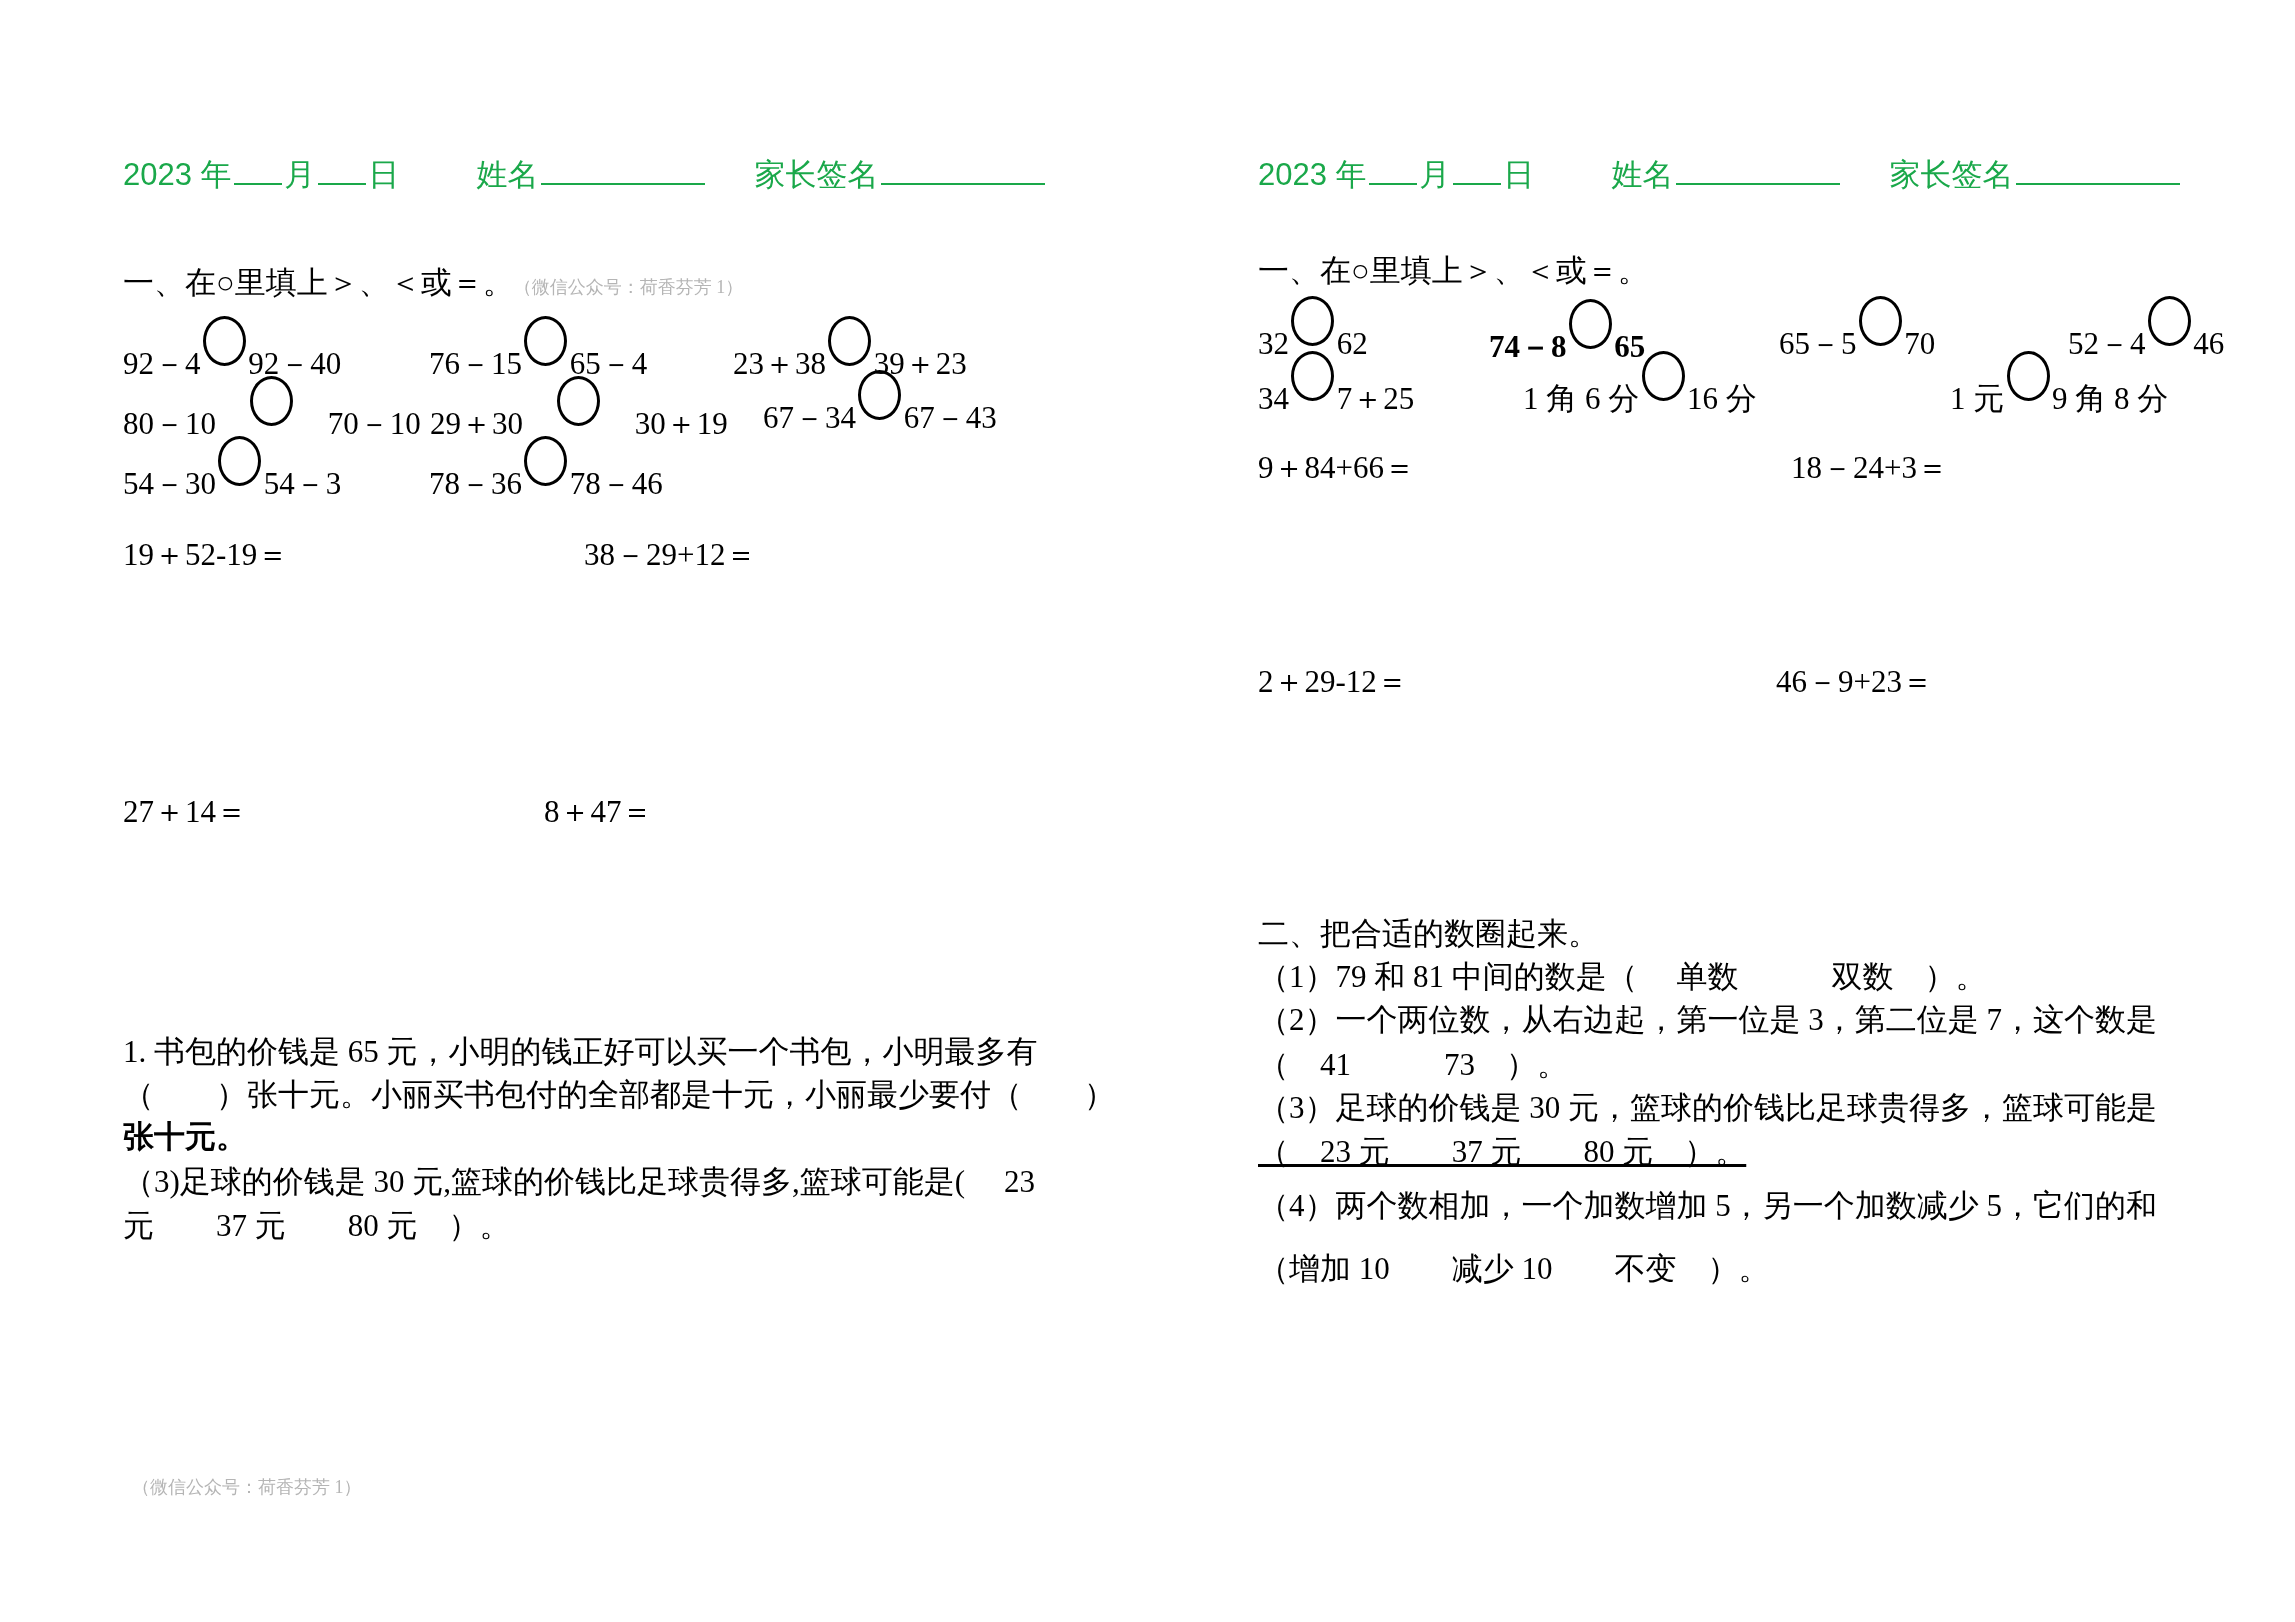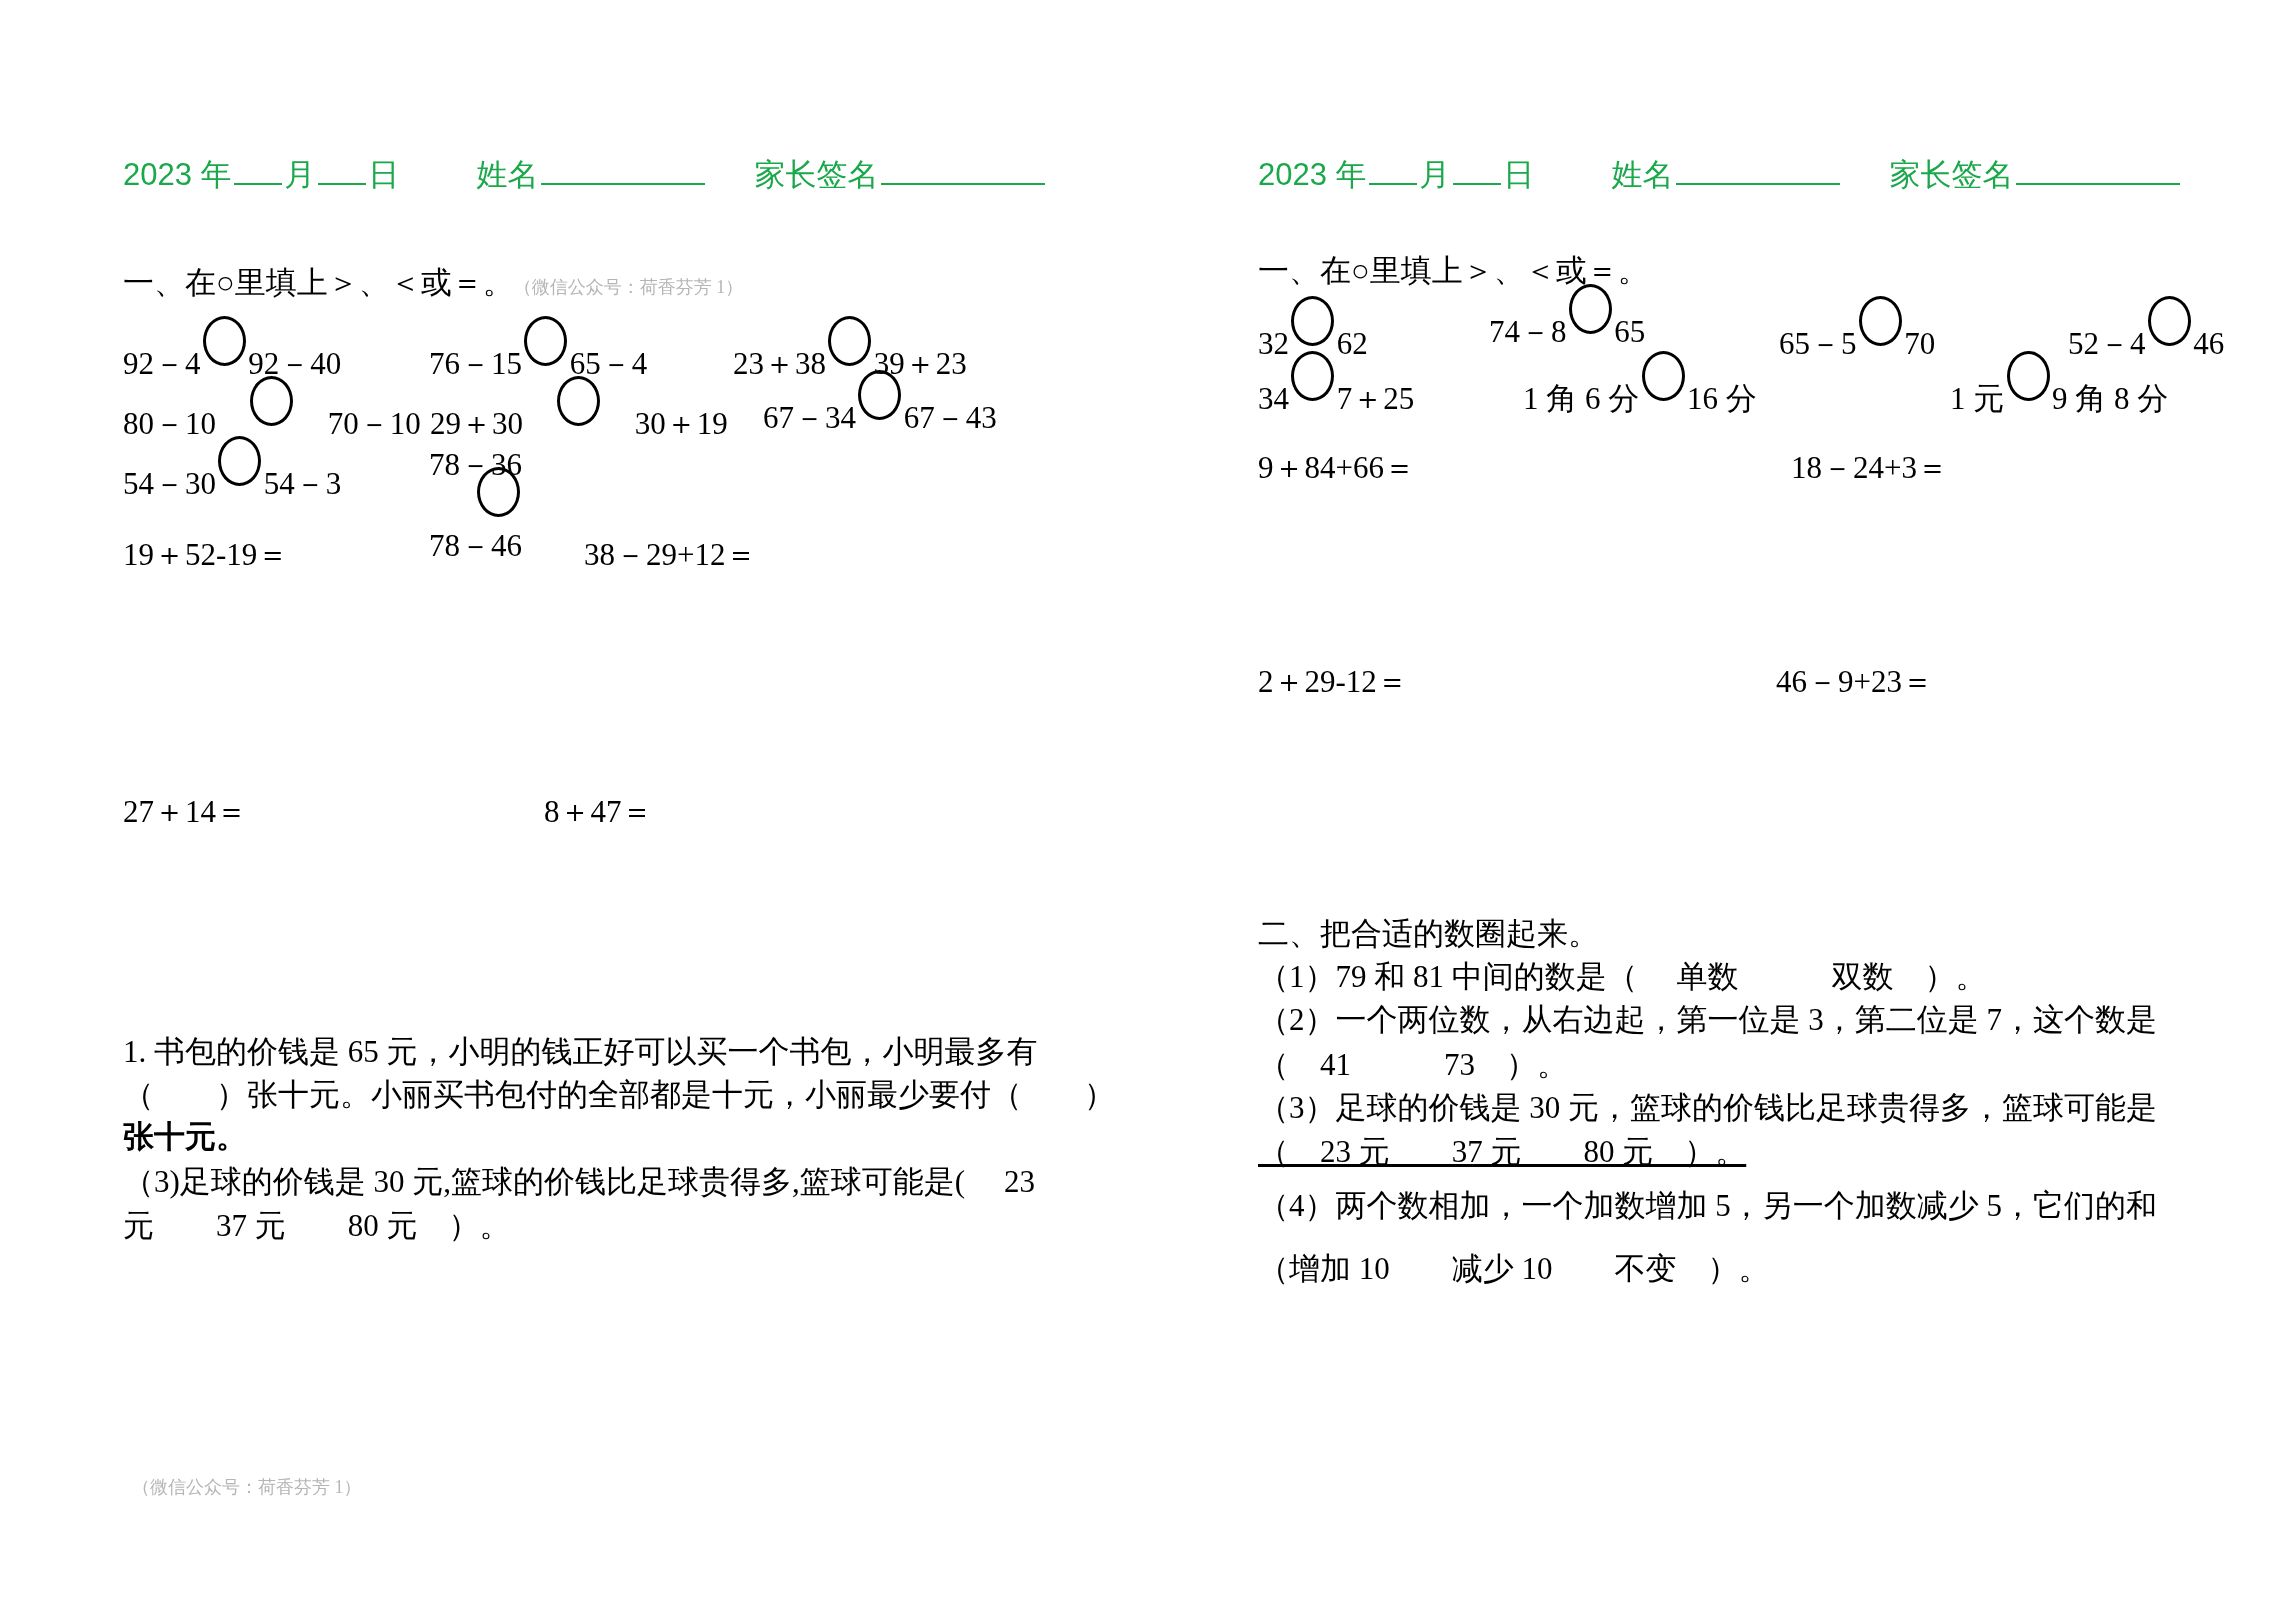--- a/index.html
+++ b/index.html
@@ -59,21 +59,21 @@
     <span>67－34</span>
     <span class="circ"></span>
     <span>67－43</span>
   </div>
 
 <div class="abs t cmp" style="left:123px; top:449px;">
     <span>54－30</span>
     <span class="circ"></span>
     <span>54－3</span>
   </div>
-<div class="abs t cmp" style="left:429px; top:449px;flex-direction:column;">
+<div class="abs t cmp" style="left:429px; top:449px;">
     <span>78－36</span>
     <span class="circ"></span>
     <span>78－46</span>
   </div>
 
 <div class="abs t" style="left:123px; top:539px;text-align:right;">19＋52-19＝</div>
 <div class="abs t" style="left:584px; top:539px;">38－29+12＝</div>
 <div class="abs t" style="left:123px; top:796px;">27＋14＝</div>
 <div class="abs t" style="left:544px; top:796px;">8＋47＝</div>
 
@@ -93,21 +93,21 @@
   <span>家长签名</span><span class="blank" style="width:164px"></span>
 </div>
 
 <div class="abs t" style="left:1258px; top:255px;">一、在○里填上＞、＜或＝。</div>
 
 <div class="abs t cmp" style="left:1258px; top:309px;">
     <span>32</span>
     <span class="circ"></span>
     <span>62</span>
   </div>
-<div class="abs t cmp" style="left:1489px; top:297px;">
+<div class="abs t cmp" style="left:1489px; top:312px;font-weight:bold;">
     <span>74－8</span>
     <span class="circ"></span>
     <span>65</span>
   </div>
 <div class="abs t cmp" style="left:1779px; top:309px;">
     <span>65－5</span>
     <span class="circ"></span>
     <span>70</span>
   </div>
 <div class="abs t cmp" style="left:2068px; top:309px;">

